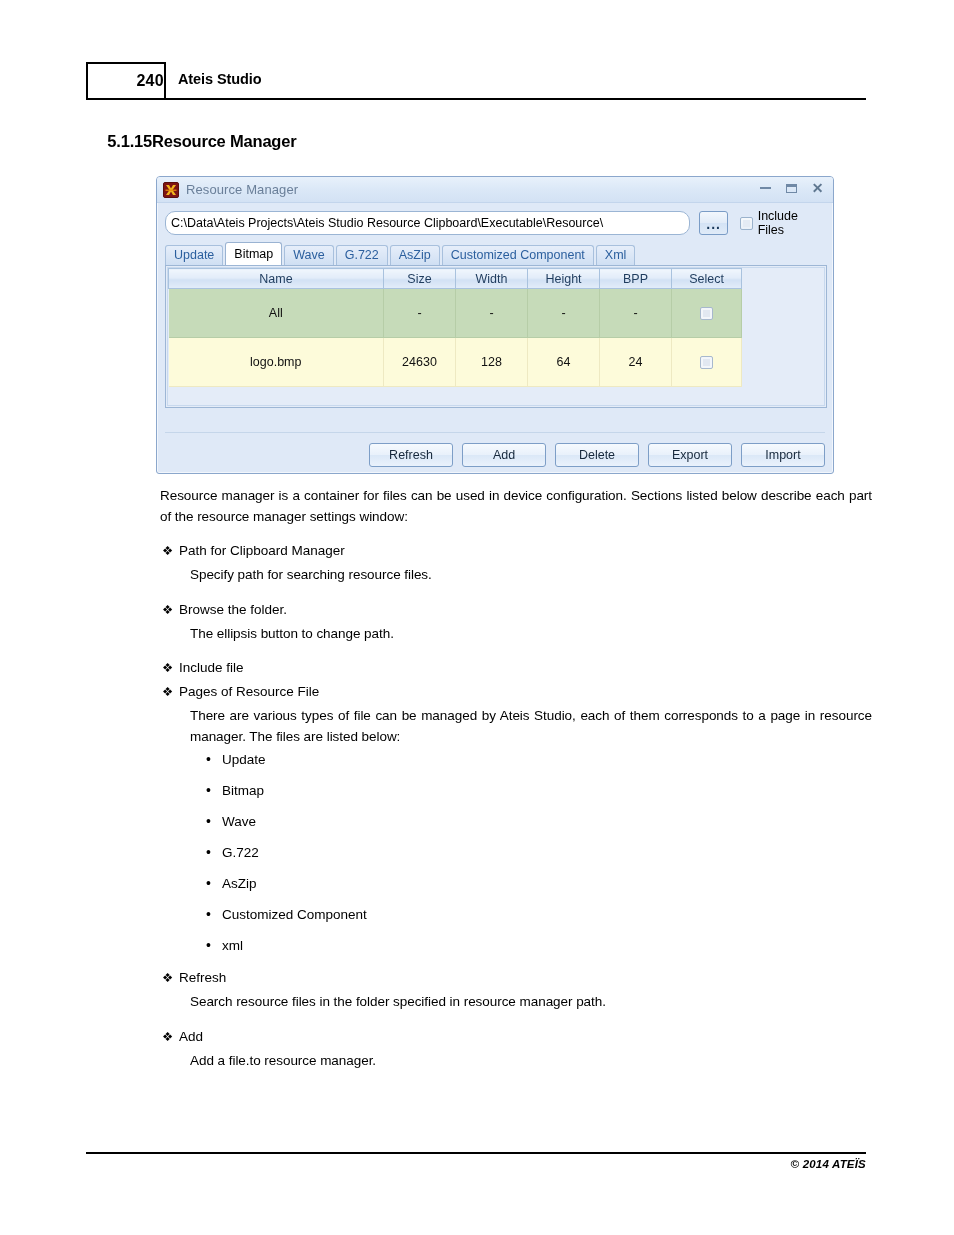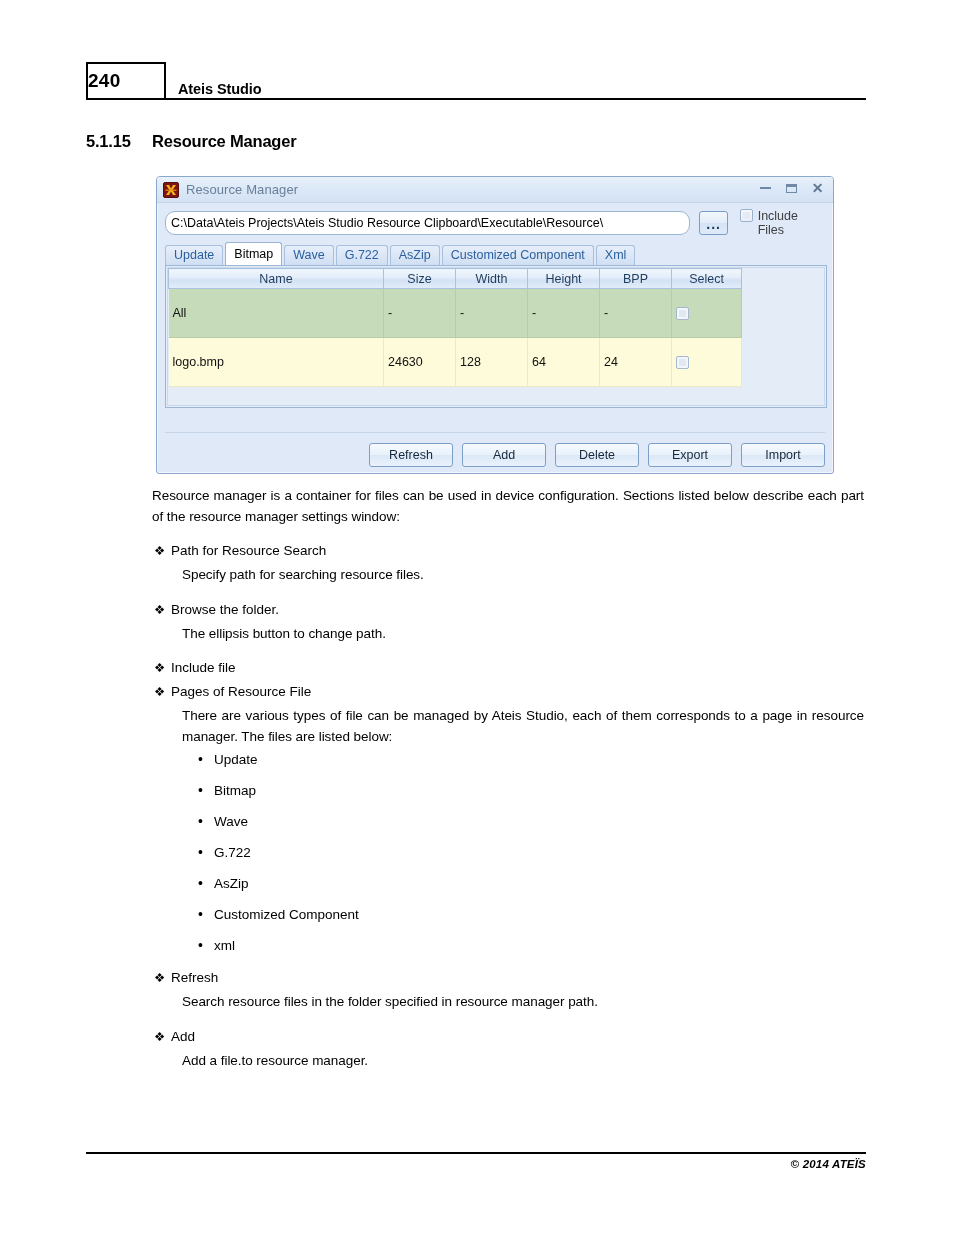--- a/index.html
+++ b/index.html
@@ -27,53 +27,52 @@
   }
   .page-num-box {
     position: absolute;
     left: 0;
     top: 0;
     width: 80px;
     height: 38px;
     border: 2px solid #000;
     display: flex;
     align-items: center;
-    justify-content: flex-start;
-    font-size: 19px;
+    justify-content: flex-end;
+    font-size: 16px;
     font-weight: bold;
     letter-spacing: 0.3px;
   }
   .header-title {
     position: absolute;
     left: 92px;
     top: 9px;
     font-size: 14.5px;
     font-weight: bold;
     letter-spacing: -0.1px;
-    margin-top: 10px;
   }
   .header-rule {
     position: absolute;
     left: 80px;
     top: 36px;
     width: 700px;
     height: 2px;
     background: #000;
   }
 
   
   .section-heading {
     position: absolute;
     left: 86px;
     top: 132px;
     font-size: 16.5px;
     font-weight: bold;
     letter-spacing: -0.2px;
   }
-  .section-heading .num { display: inline-block; width: 66px; }
+  .section-heading .num { display: inline-block; width: 66px; text-align: right; }
 
   
   .dialog {
     position: absolute;
     left: 156px;
     top: 176px;
     width: 678px;
     height: 298px;
     background: #dfe9f7;
     border: 1px solid #8ba7cc;
@@ -157,24 +156,24 @@
     padding-bottom: 4px;
     font-size: 14px;
     font-weight: bold;
     color: #1b3a5c;
     letter-spacing: 1px;
     line-height: 0.7;
   }
   .include-files {
     margin-left: 12px;
     display: flex;
-    align-items: flex-start;
+    align-items: center;
     gap: 5px;
     font-size: 12.5px;
-    color: #404040;
+    color: #000000;
   }
   .cb {
     width: 13px; height: 13px;
     border: 1px solid #9ab2cc;
     background: linear-gradient(to bottom, #f6f9fc, #e9f0f8);
     border-radius: 2px;
     display: inline-block;
     position: relative;
   }
   .cb::after {
@@ -253,20 +252,21 @@
     font-size: 12.5px;
     text-align: center;
     padding: 0;
   }
   table.rtable th:first-child { border-left: 1px solid #a9c2de; }
   table.rtable td {
     height: 20px;
     border-right: 1px solid #dfe6d8;
     border-bottom: 1px solid #e3e8dc;
     padding: 17px 4px;
+    text-align: center;
     color: #111;
     font-size: 12.5px;
   }
   tr.row-all td { background: #c6dbb9; border-right-color: #b6cda7; border-bottom-color: #b6cda7; }
   tr.row-file td { background: #fdfbda; border-right-color: #eee9c2; border-bottom-color: #eee9c2; }
   td.cell-name { text-align: left; padding-left: 5px; }
   .cell-cb {
     width: 13px; height: 13px;
     border: 1px solid #a7b8cd;
     background: #f3f6fa;
@@ -312,21 +312,21 @@
     color: #16283c;
     display: flex;
     align-items: center;
     justify-content: center;
     font-family: "Liberation Sans", sans-serif;
   }
 
   
   .body-wrap {
     position: absolute;
-    left: 152px;
+    left: 160px;
     top: 486px;
     width: 712px;
   }
   .para {
     font-size: 13.5px;
     line-height: 20.5px;
     text-align: justify;
     margin: 0 0 14px 0;
     letter-spacing: -0.05px;
   }
@@ -498,21 +498,21 @@
     <div class="dlg-btn">Import</div>
   </div>
 </div>
 
 <div class="body-wrap">
 
   <p class="para">Resource manager is a container for files can be used in device configuration. Sections listed below describe each part of the resource manager settings window:</p>
 
   <div class="dbullet">
     <span class="gl">❖</span>
-    <span>Path for Resource Search</span>
+    <span>Path for Clipboard Manager</span>
   </div>
   <p class="sub">Specify path for searching resource files.</p>
 
   <div class="dbullet">
     <span class="gl">❖</span>
     <span>Browse the folder.</span>
   </div>
   <p class="sub">The ellipsis button to change path.</p>
 
   <div class="dbullet">

